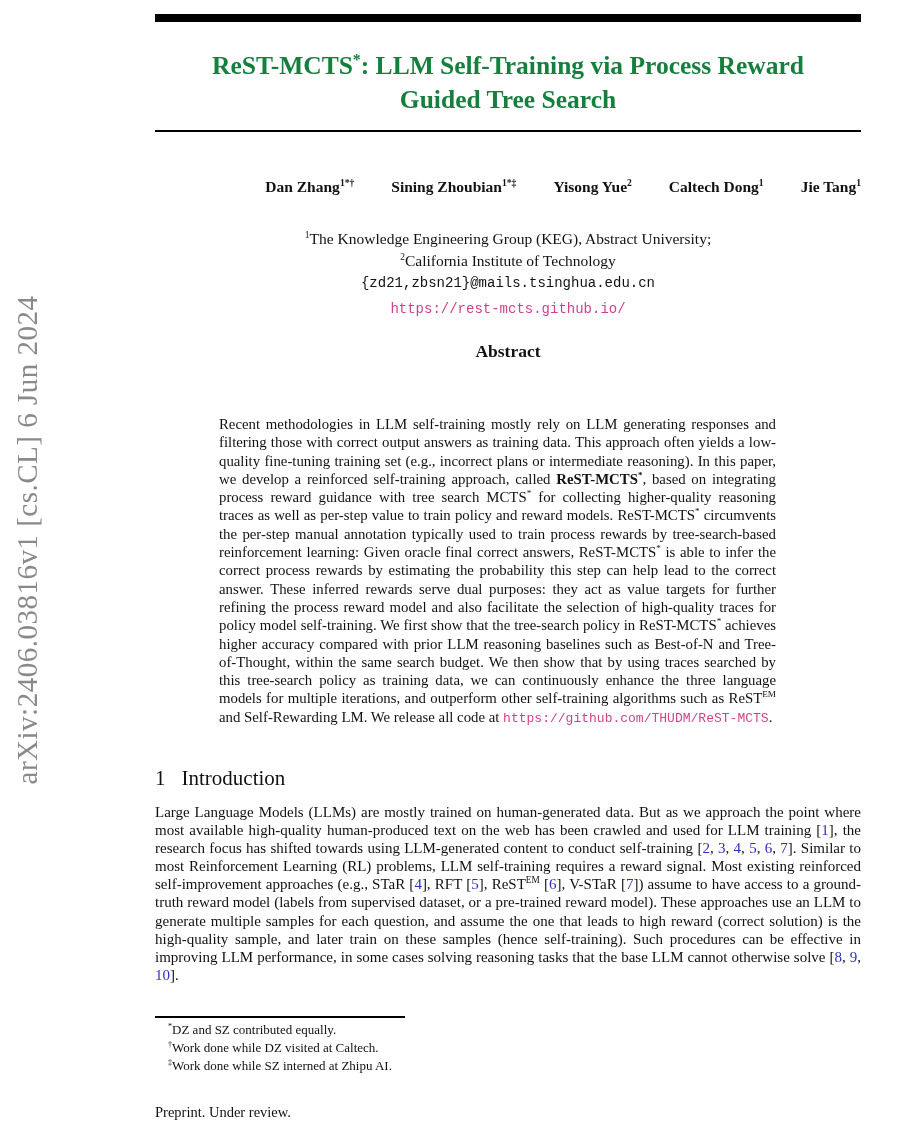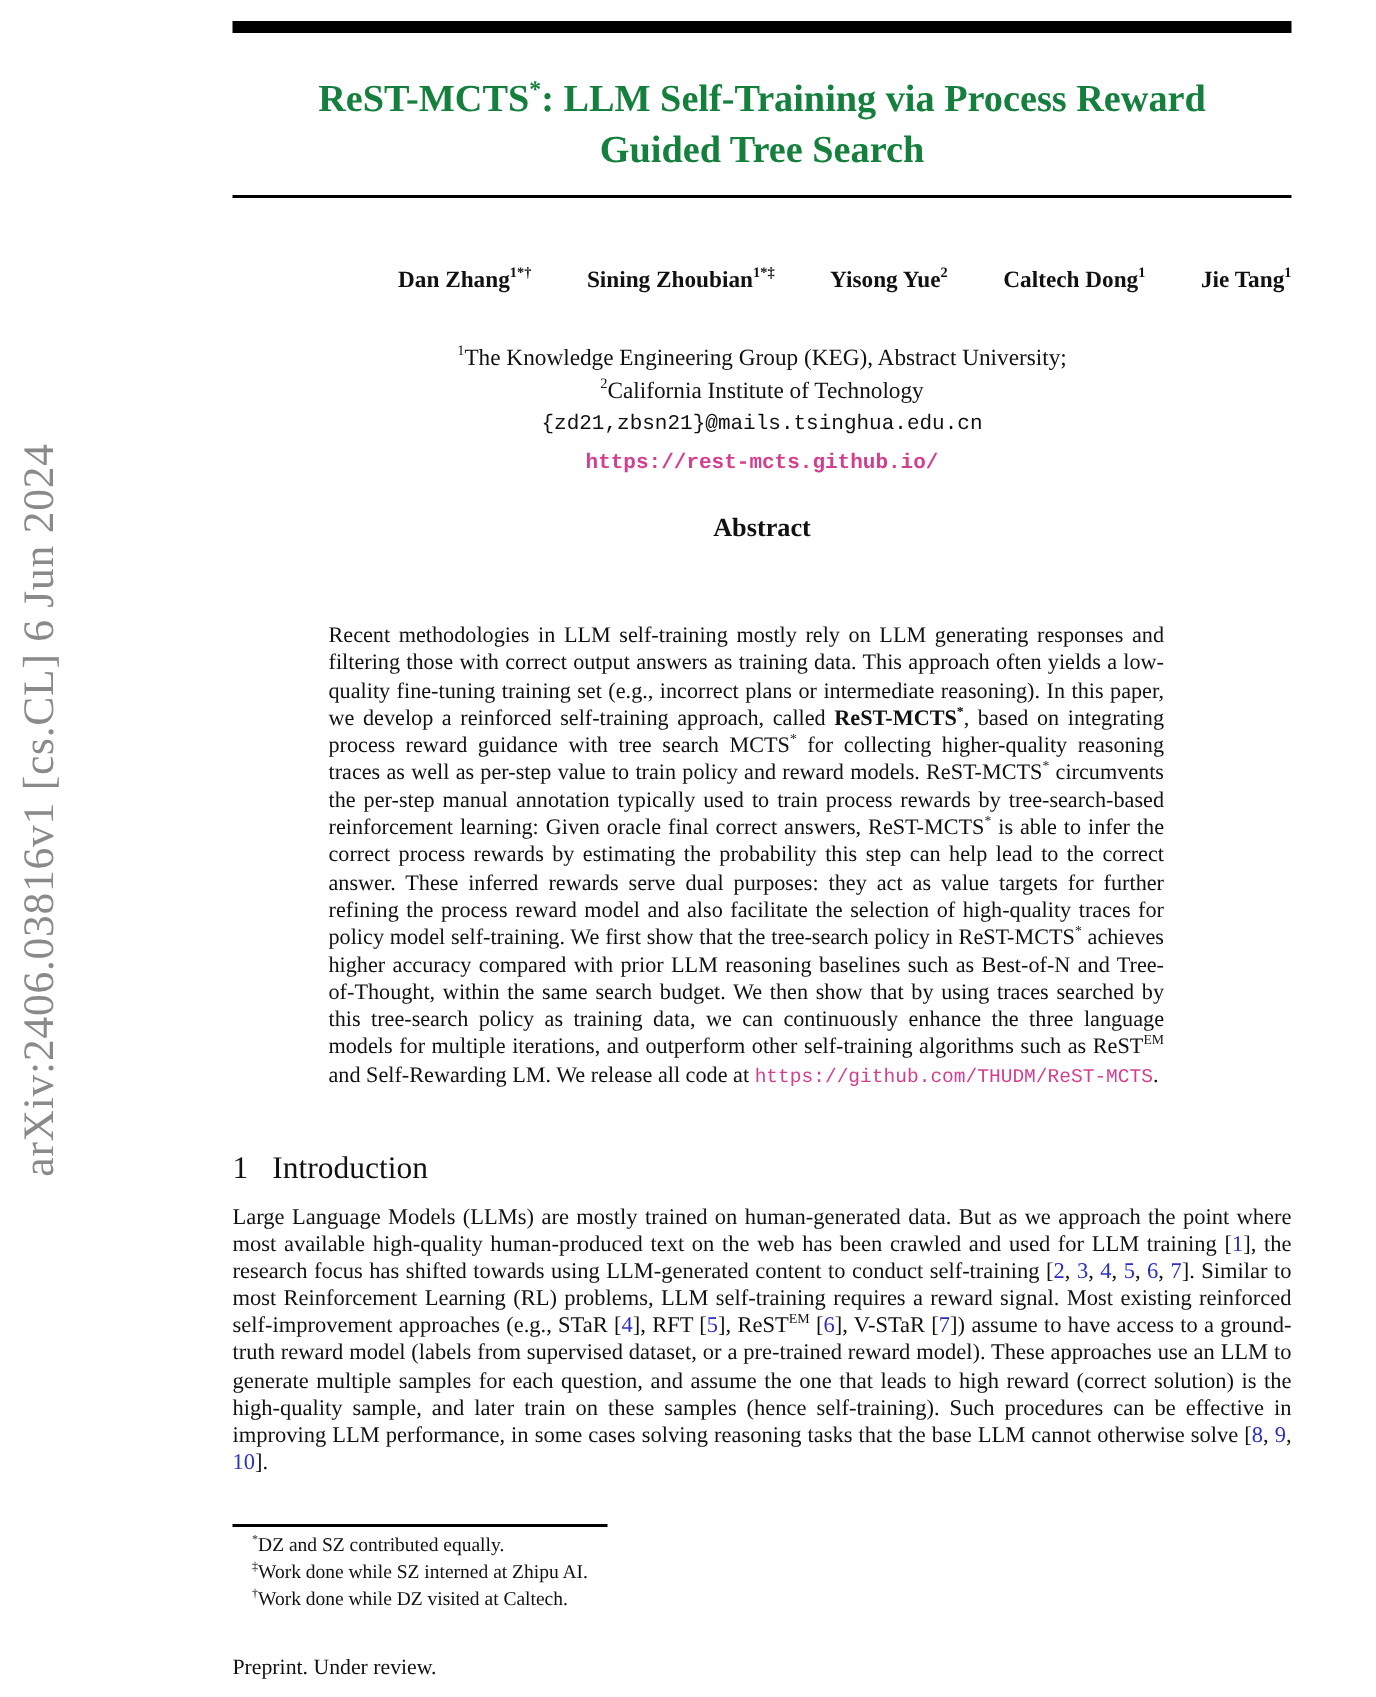--- a/index.html
+++ b/index.html
@@ -46,21 +46,21 @@
     display:flex;justify-content:flex-end;gap:37px;
     font-weight:bold;font-size:15.5px;
     white-space:nowrap;
   }
   .affiliations{
     top:228px;left:0;width:706px;
     text-align:center;
     font-size:15.5px;line-height:22px;
   }
   .mono{font-family:"Liberation Mono",monospace;font-size:14px;}
-  .projlink{color:var(--link-magenta);margin-top:4px;cursor:pointer;font-weight:bold;}
+  .projlink{color:var(--link-magenta);margin-top:4px;cursor:pointer;}
   .abs-heading{
     top:341px;left:0;width:706px;
     text-align:center;font-weight:bold;font-size:17.5px;
   }
   .abs-body{
     top:381px;left:64px;width:557px;
     text-align:justify;
     font-size:14.8px;line-height:18.3px;margin-top:34px;
   }
   .sec-heading{
@@ -133,21 +133,21 @@
     <div class="sec-heading">
       <span class="sec-num">1</span><span>Introduction</span>
     </div>
 
     <div class="body-par"><span class="seg-plain">Large Language Models (LLMs) are mostly trained on human-generated data. But as we approach the point where most available high-quality human-produced text on the web has been crawled and used for LLM training [</span><span class="seg-cite">1</span><span class="seg-plain">], the research focus has shifted towards using LLM-generated content to conduct self-training [</span><span class="seg-cite">2</span><span class="seg-plain">, </span><span class="seg-cite">3</span><span class="seg-plain">, </span><span class="seg-cite">4</span><span class="seg-plain">, </span><span class="seg-cite">5</span><span class="seg-plain">, </span><span class="seg-cite">6</span><span class="seg-plain">, </span><span class="seg-cite">7</span><span class="seg-plain">]. Similar to most Reinforcement Learning (RL) problems, LLM self-training requires a reward signal. Most existing reinforced self-improvement approaches (e.g., STaR [</span><span class="seg-cite">4</span><span class="seg-plain">], RFT [</span><span class="seg-cite">5</span><span class="seg-plain">], ReST</span><sup class="seg-sup">EM</sup><span class="seg-plain"> [</span><span class="seg-cite">6</span><span class="seg-plain">], V-STaR [</span><span class="seg-cite">7</span><span class="seg-plain">]) assume to have access to a ground-truth reward model (labels from supervised dataset, or a pre-trained reward model). These approaches use an LLM to generate multiple samples for each question, and assume the one that leads to high reward (correct solution) is the high-quality sample, and later train on these samples (hence self-training). Such procedures can be effective in improving LLM performance, in some cases solving reasoning tasks that the base LLM cannot otherwise solve [</span><span class="seg-cite">8</span><span class="seg-plain">, </span><span class="seg-cite">9</span><span class="seg-plain">, </span><span class="seg-cite">10</span><span class="seg-plain">].</span></div>
 
     <div class="fn-rule"></div>
 
     <div class="footnotes">
       <div class="footnote"><sup>*</sup><span>DZ and SZ contributed equally.</span></div>
+      <div class="footnote"><sup>†</sup><span>Work done while DZ visited at Caltech.</span></div>
       <div class="footnote"><sup>‡</sup><span>Work done while SZ interned at Zhipu AI.</span></div>
-      <div class="footnote"><sup>†</sup><span>Work done while DZ visited at Caltech.</span></div>
     </div>
 
   </div>
 
   <div class="footer">Preprint. Under review.</div>
 
 </div>
 
 </body></html>

